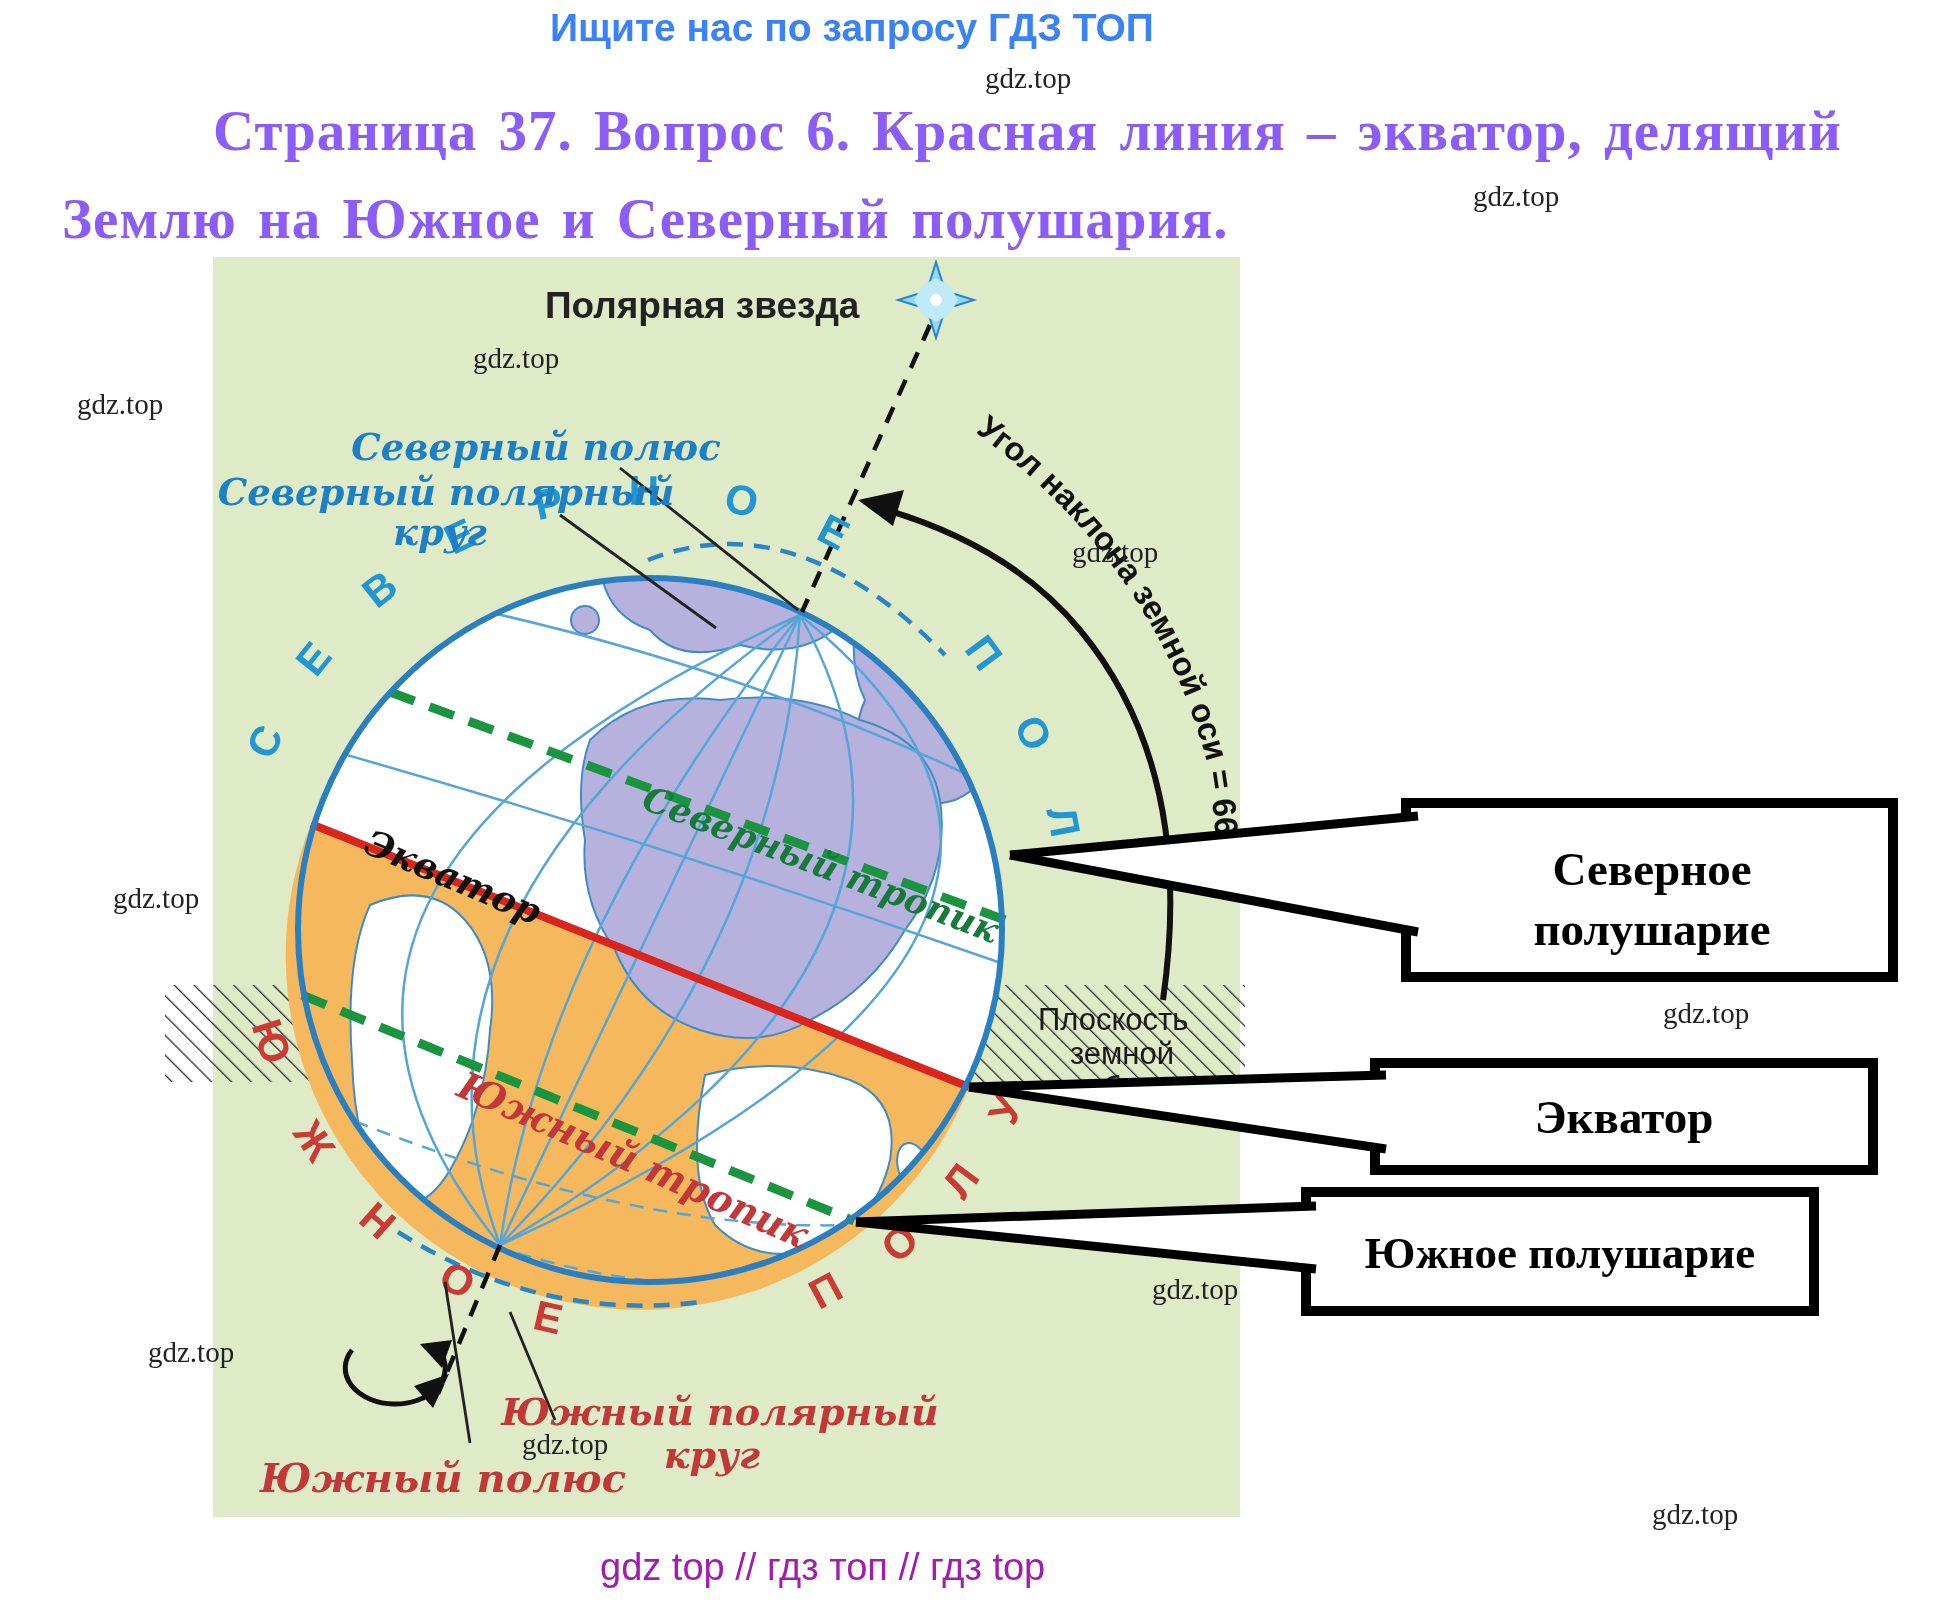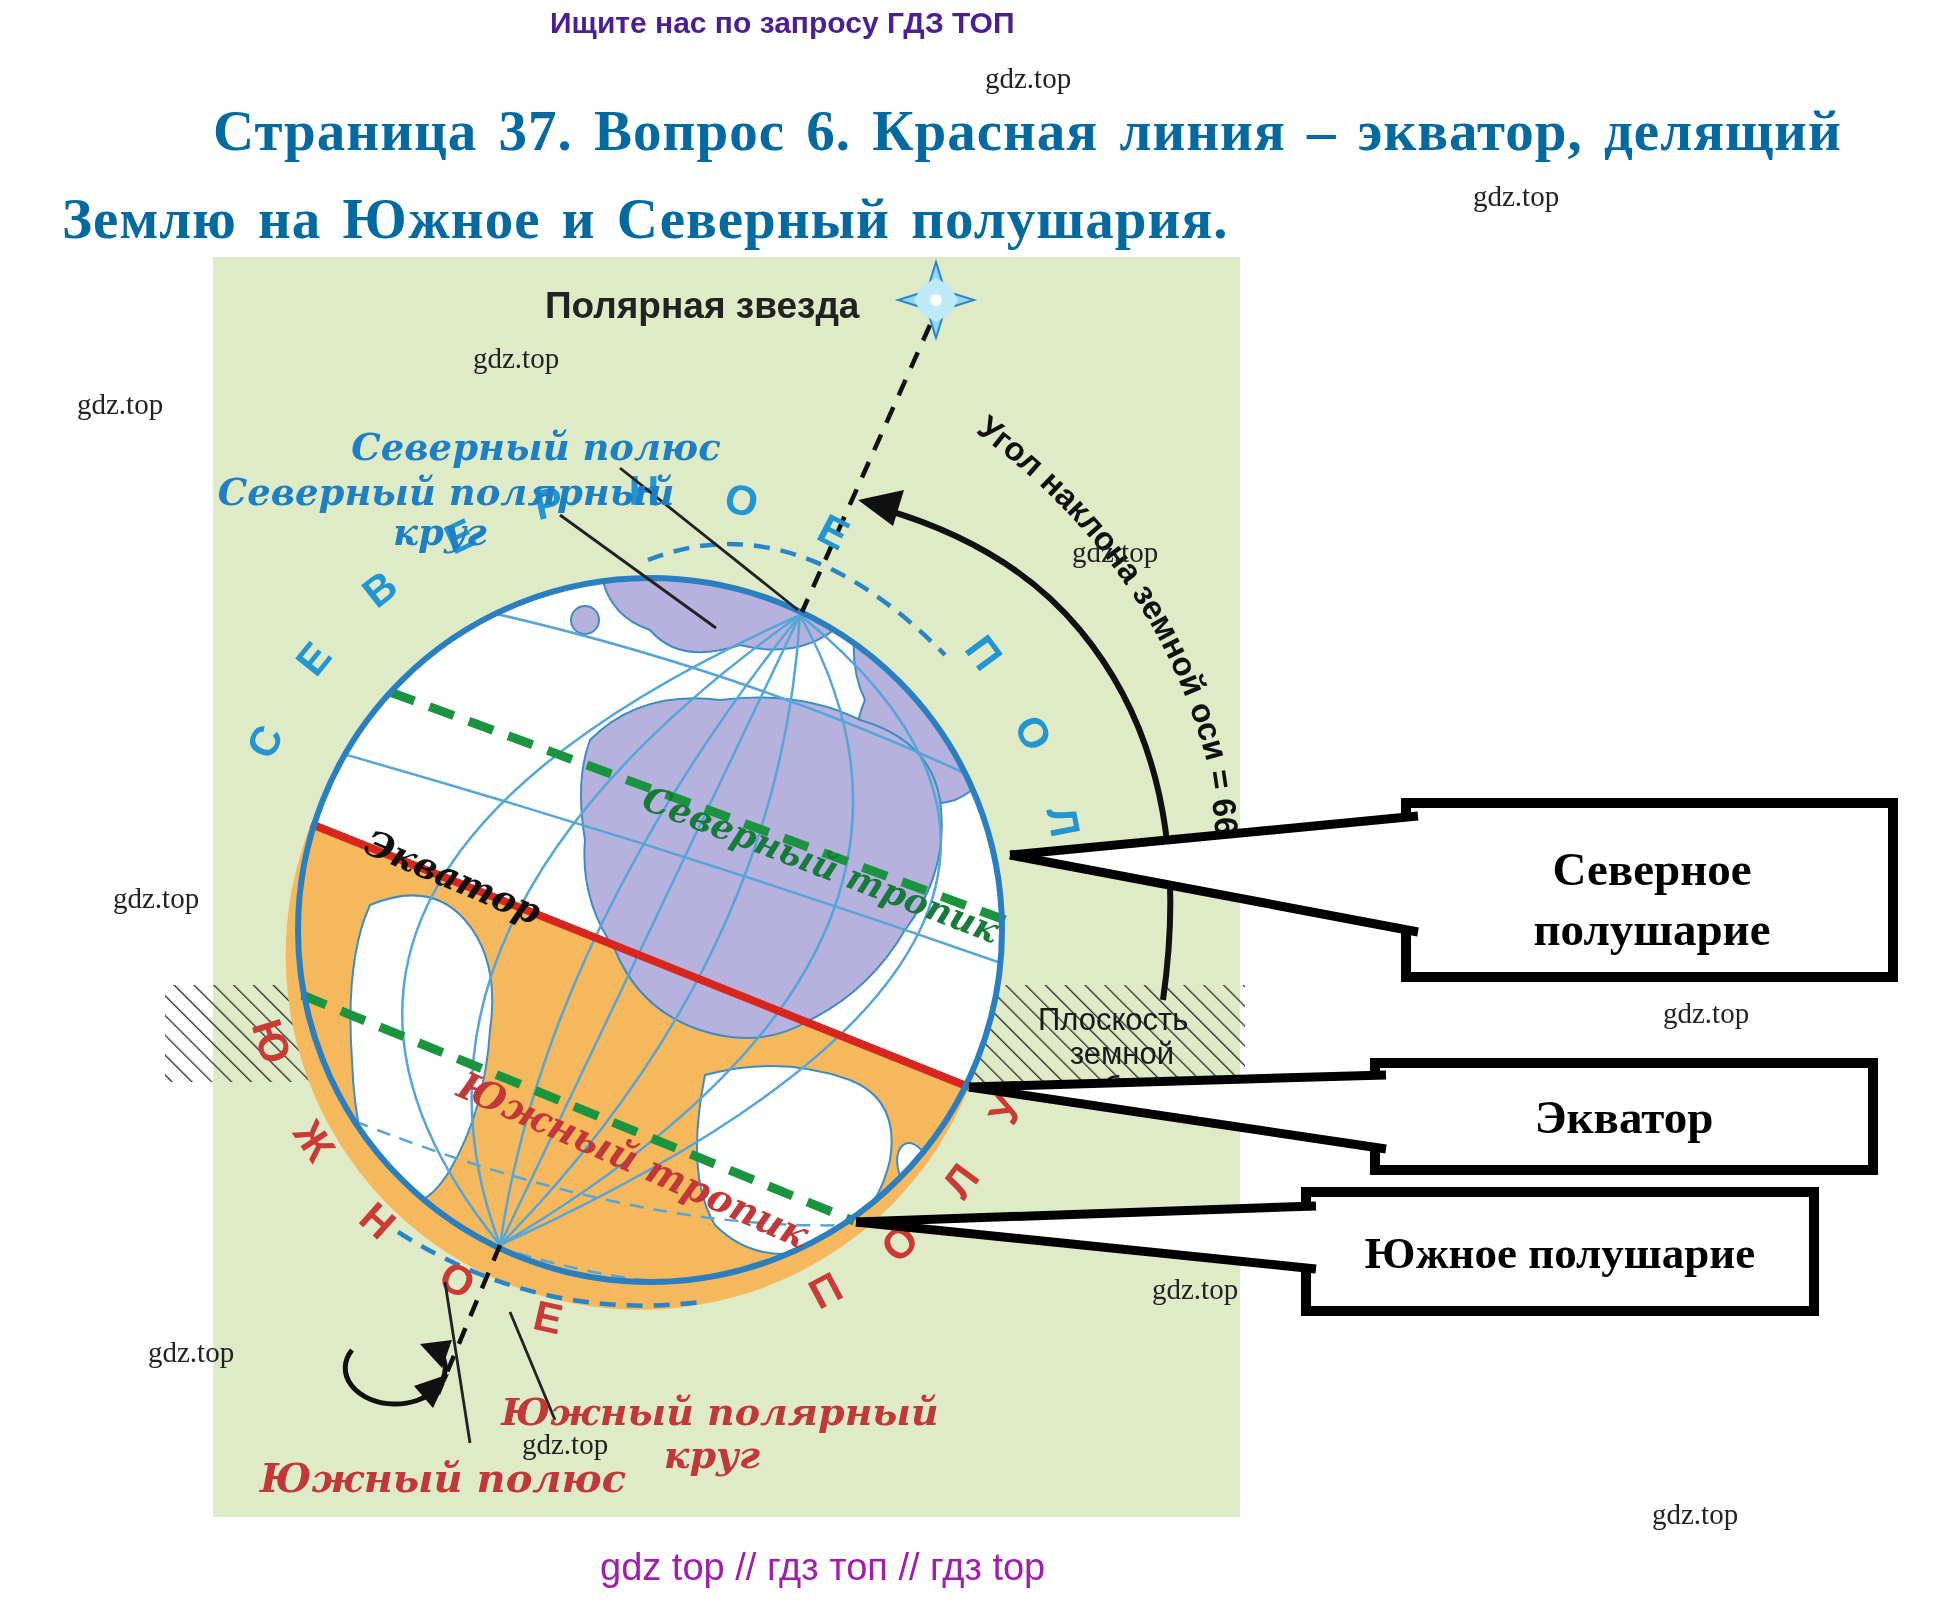--- a/index.html
+++ b/index.html
@@ -1,19 +1,19 @@
 <!DOCTYPE html>
 <html><head>
 <meta charset="utf-8">
 <style>
   html,body{margin:0;padding:0;background:#fff;}
   #page{position:relative;width:1950px;height:1602px;background:#ffffff;overflow:hidden;
         font-family:"Liberation Sans",sans-serif;}
-  .promo{position:absolute;left:550px;top:6px;font-size:30px;font-weight:600;color:#4c1d95;}
-  .title-line{position:absolute;color:#0369a1;font-family:"Liberation Serif",serif;
+  .promo{position:absolute;left:550px;top:6px;font-size:39px;font-weight:600;color:#3b82f6;}
+  .title-line{position:absolute;color:#8b5cf6;font-family:"Liberation Serif",serif;
               font-weight:bold;font-size:57px;letter-spacing:1px;word-spacing:6px;white-space:nowrap;}
   #title1{left:213px;top:98px;}
   #title2{left:62px;top:186px;}
   .wm{position:absolute;color:#222;font-size:29px;font-family:Liberation Serif, serif;white-space:nowrap;}
   .footer{position:absolute;left:600px;top:1546px;font-size:38px;color:#a21caf;
           font-family:"Liberation Sans",sans-serif;white-space:nowrap;}
   svg{position:absolute;left:0;top:0;}
   text{user-select:none;}
 </style>
 </head>

